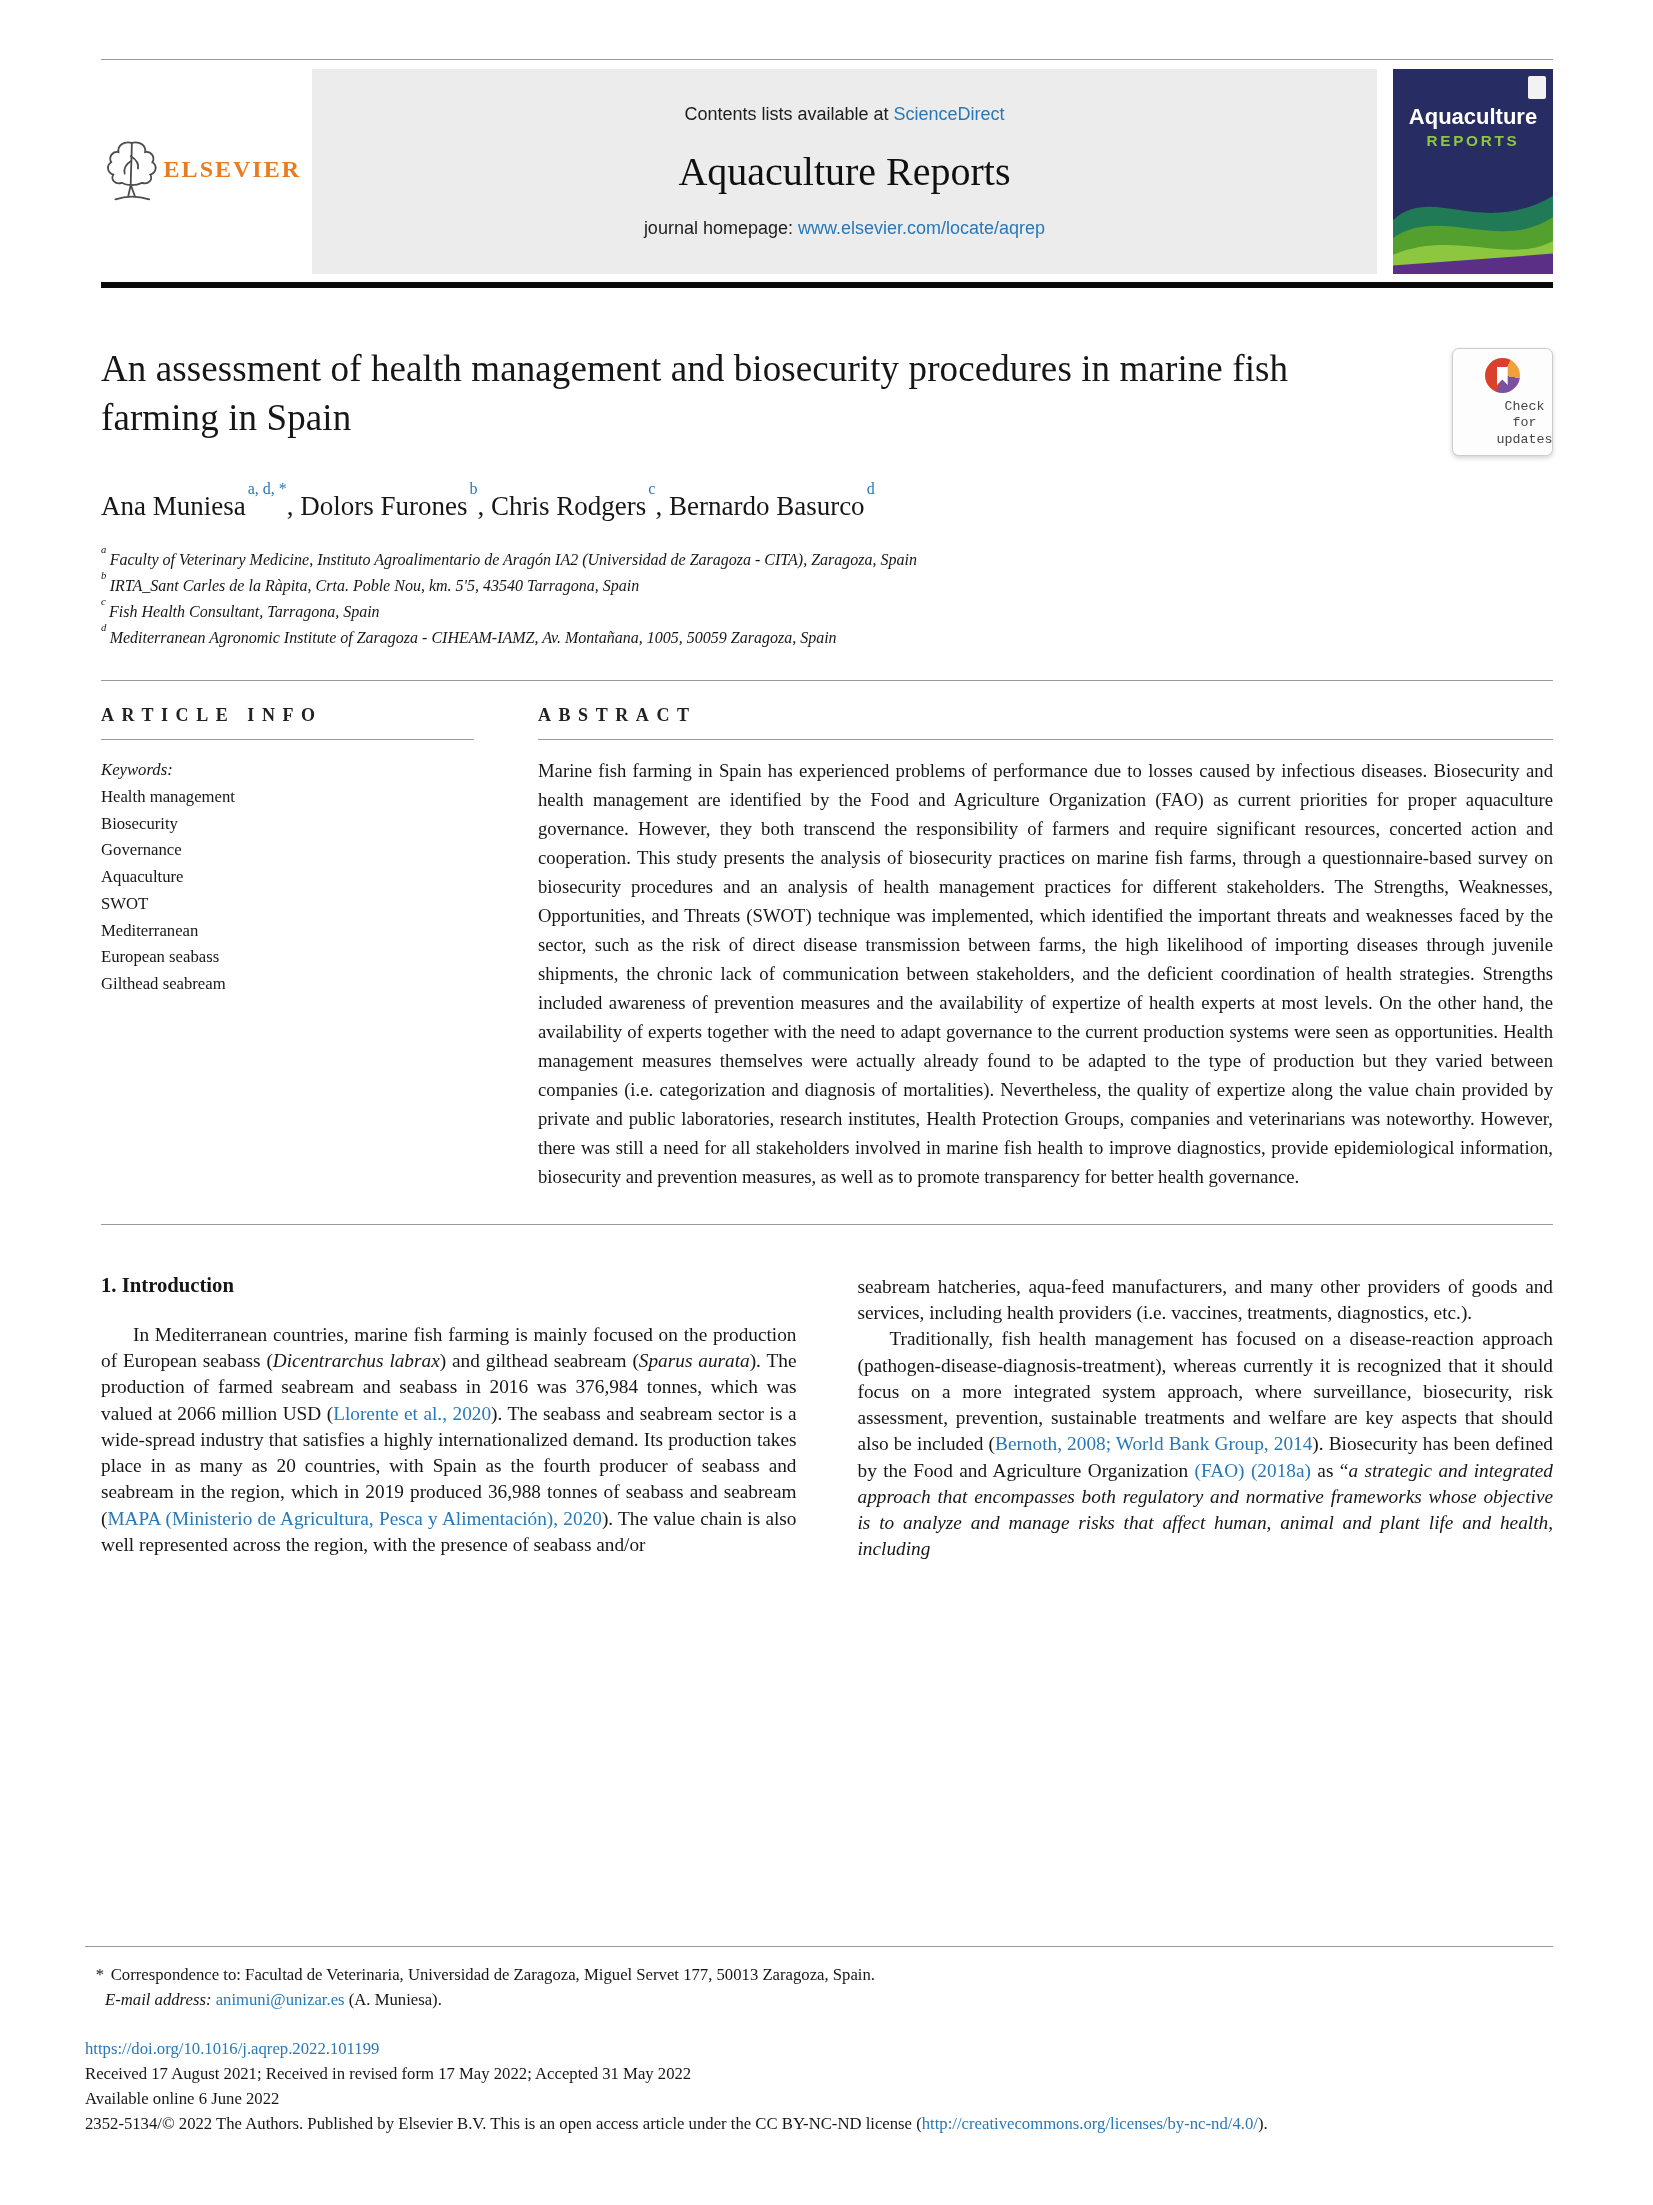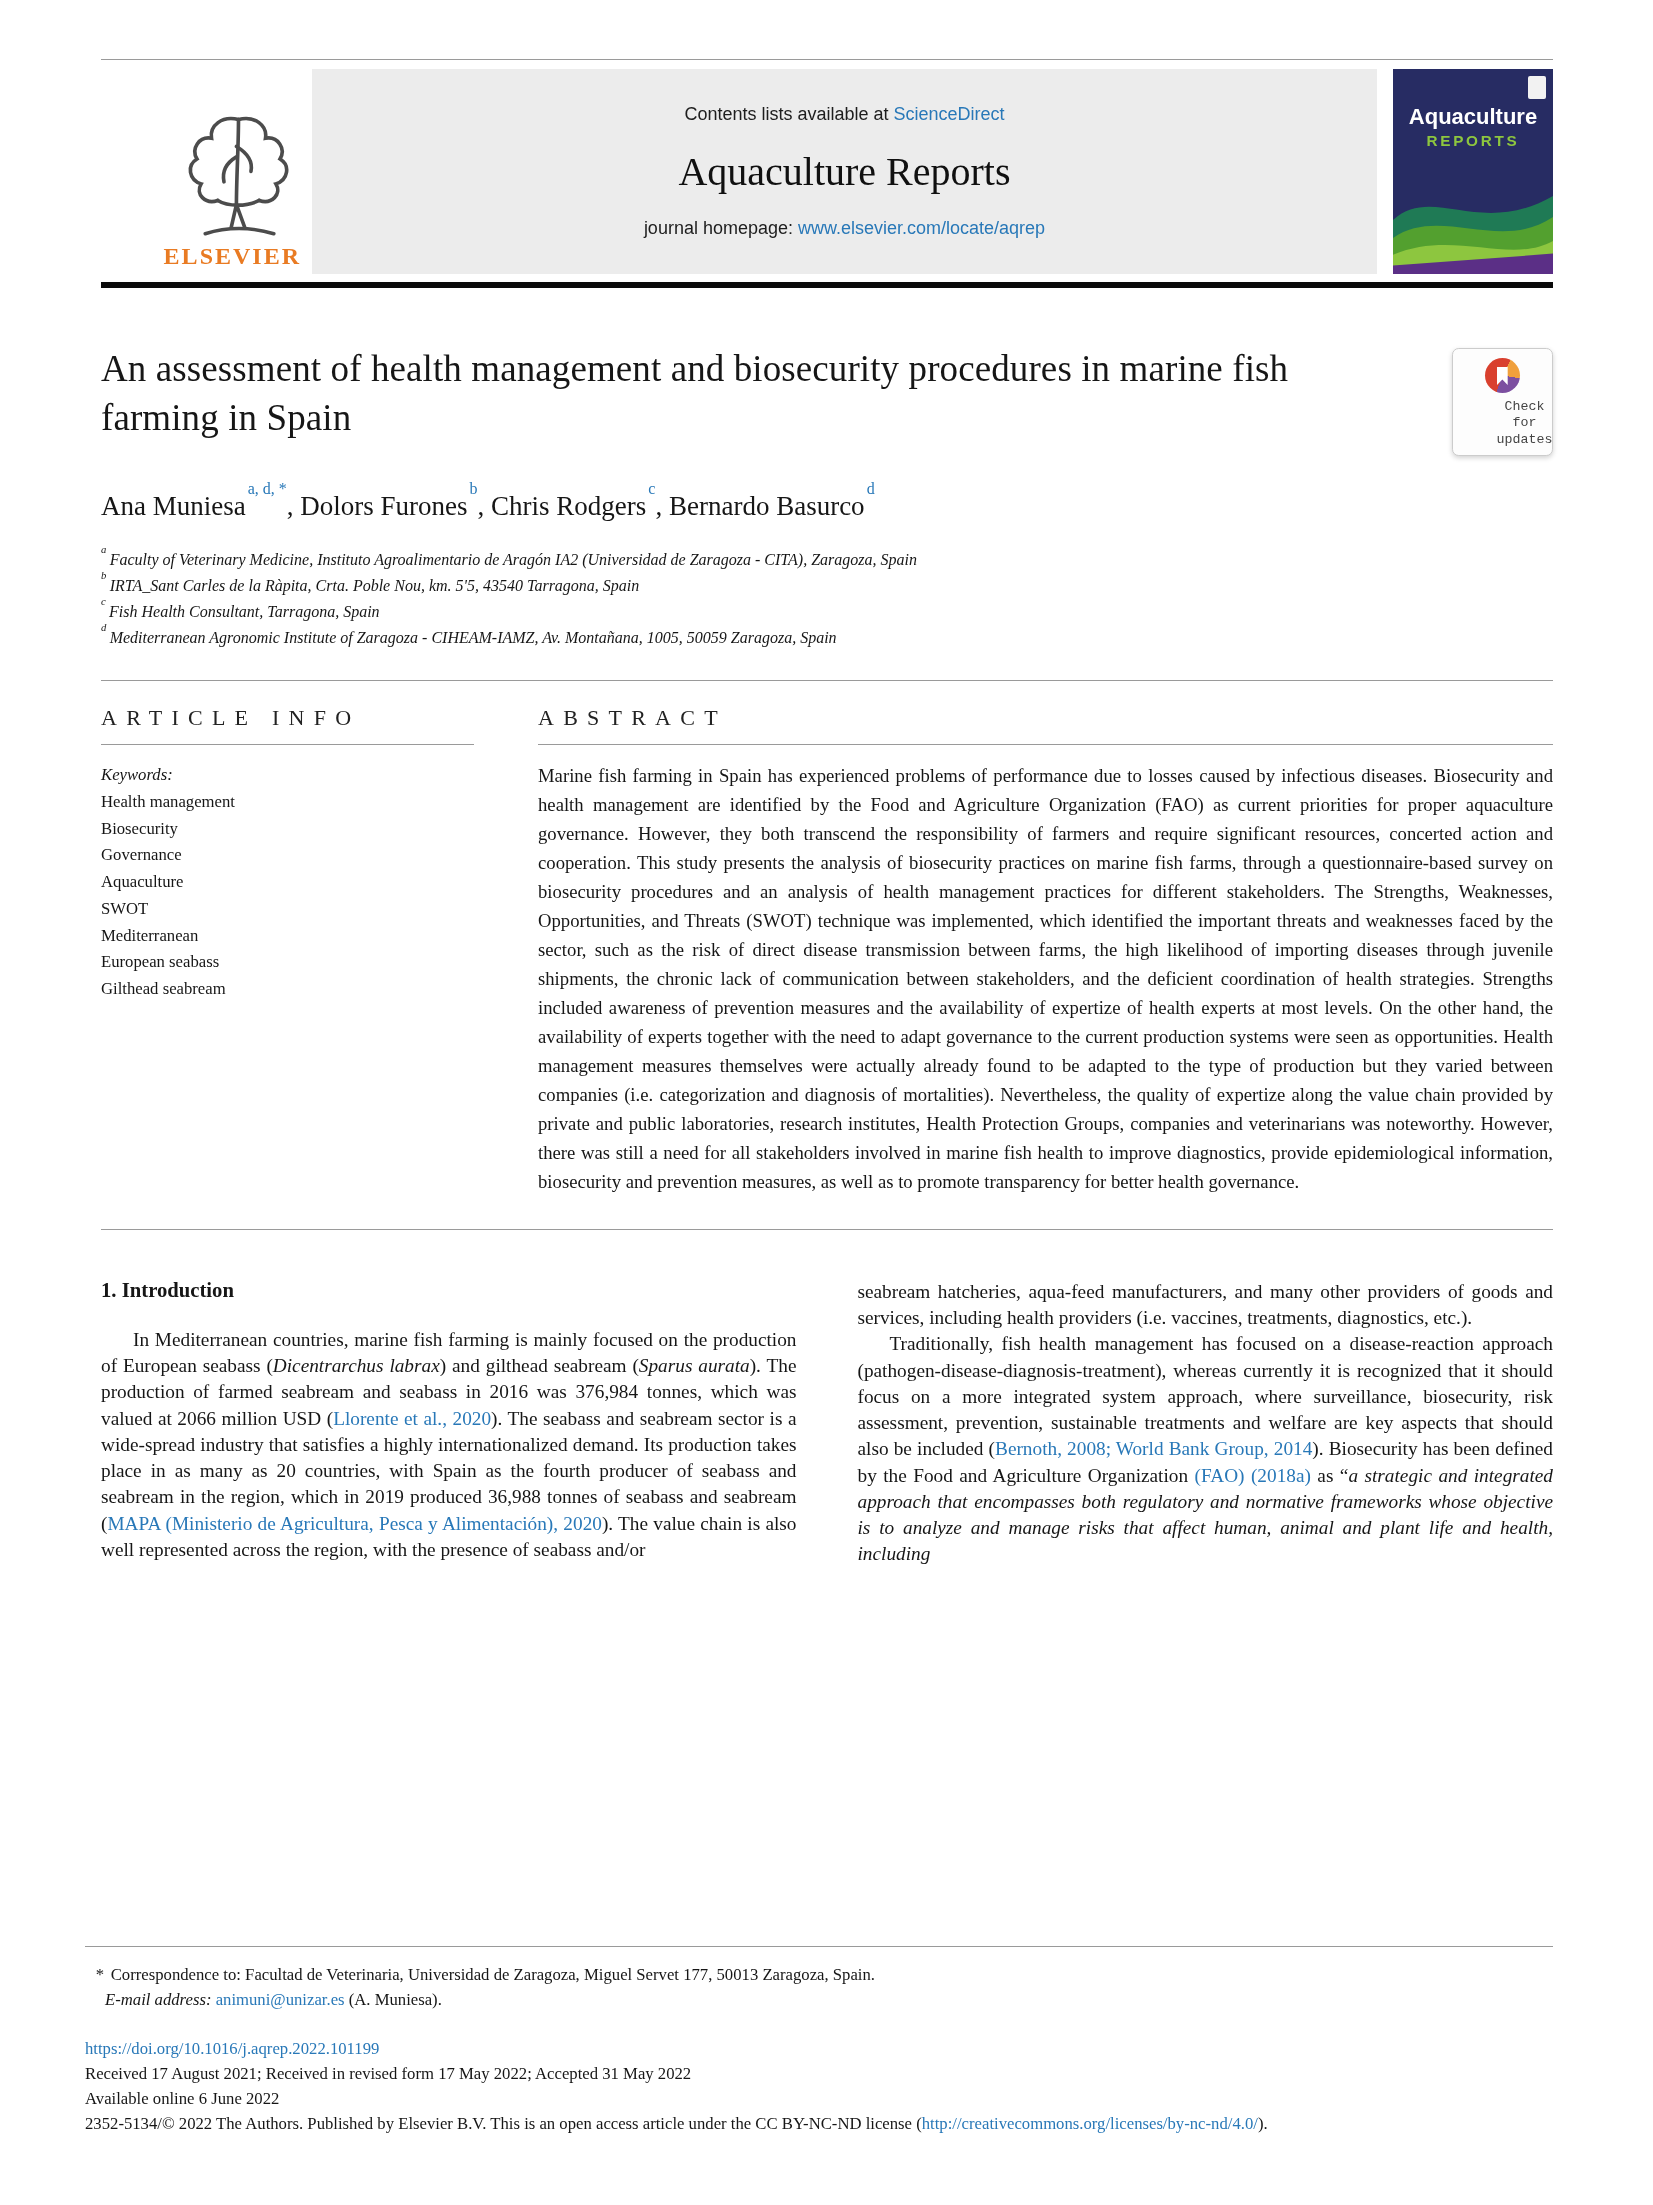--- a/index.html
+++ b/index.html
@@ -13,21 +13,21 @@
        font-family:"Liberation Serif",serif;color:var(--ink);}
   .page{position:absolute;inset:0;padding:43px 101px 0;}
 
   
   .journal-ref{text-align:center;color:var(--link);font-size:18px;}
   .rule{border-top:1.3px solid var(--rule);}
   .rule-top{margin-top:16px;}
 
   
   .masthead{display:flex;margin-top:9.3px;height:205px;}
-  .logo-block{width:200px;flex:none;display:flex;flex-direction:column;align-items:flex-end;
+  .logo-block{width:200px;flex:none;display:flex;flex-direction:row;align-items:center;
               justify-content:flex-end;gap:1px;padding-bottom:4px;}
   .tree{width:125px;height:137px;}
   .elsevier-word{font-weight:bold;color:var(--orange);font-size:24px;letter-spacing:2px;}
   .gray-box{flex:1;background:var(--graybox);margin-left:11px;display:flex;flex-direction:column;
             align-items:center;justify-content:center;}
   .contents-line,.homepage-line{font-family:"Liberation Sans",sans-serif;font-size:18px;color:#1d1d1d;}
   .journal-name{font-size:40px;color:#101010;margin:23px 0;}
   .lnk{color:var(--link);text-decoration:none;cursor:pointer;}
   .cover-box{width:160px;flex:none;margin-left:16px;position:relative;background:var(--navy);overflow:hidden;}
   .cover-chip{position:absolute;top:6.7px;right:6.7px;width:18.7px;height:23px;background:#f2f2f2;border-radius:2px;}
@@ -55,21 +55,21 @@
   .authors .sup{color:var(--link);font-size:16px;position:relative;top:-10.7px;margin-left:2px;}
   .affiliations{margin-top:25px;}
   .aff{font-size:16px;font-style:italic;line-height:1.55;}
   .aff .asup{font-size:10.7px;position:relative;top:-6px;margin-right:3.3px;}
   .r-aff{margin-top:28px;}
 
   
   .meta-grid{display:flex;gap:64px;padding-top:24px;}
   .info-col{width:373px;flex:none;}
   .abs-col{flex:1;}
-  .sec-head{font-size:22px;letter-spacing:.42em;color:#222;}
+  .sec-head{font-size:18px;letter-spacing:.42em;color:#222;font-weight:bold;}
   .sec-rule{border-top:1.3px solid var(--rule);margin:13.3px 0 17.3px;}
   .kw-label{font-style:italic;font-size:16.7px;line-height:1.6;}
   .kw{font-size:16.7px;line-height:1.6;}
   .abstract-text{font-size:18.7px;line-height:1.55;text-align:justify;}
   .r-body{margin-top:32px;}
 
   
   .body-cols{display:flex;gap:61px;margin-top:49px;}
   .bcol{flex:1;min-width:0;}
   .sec-title{font-size:20.7px;font-weight:bold;margin-bottom:25px;}

